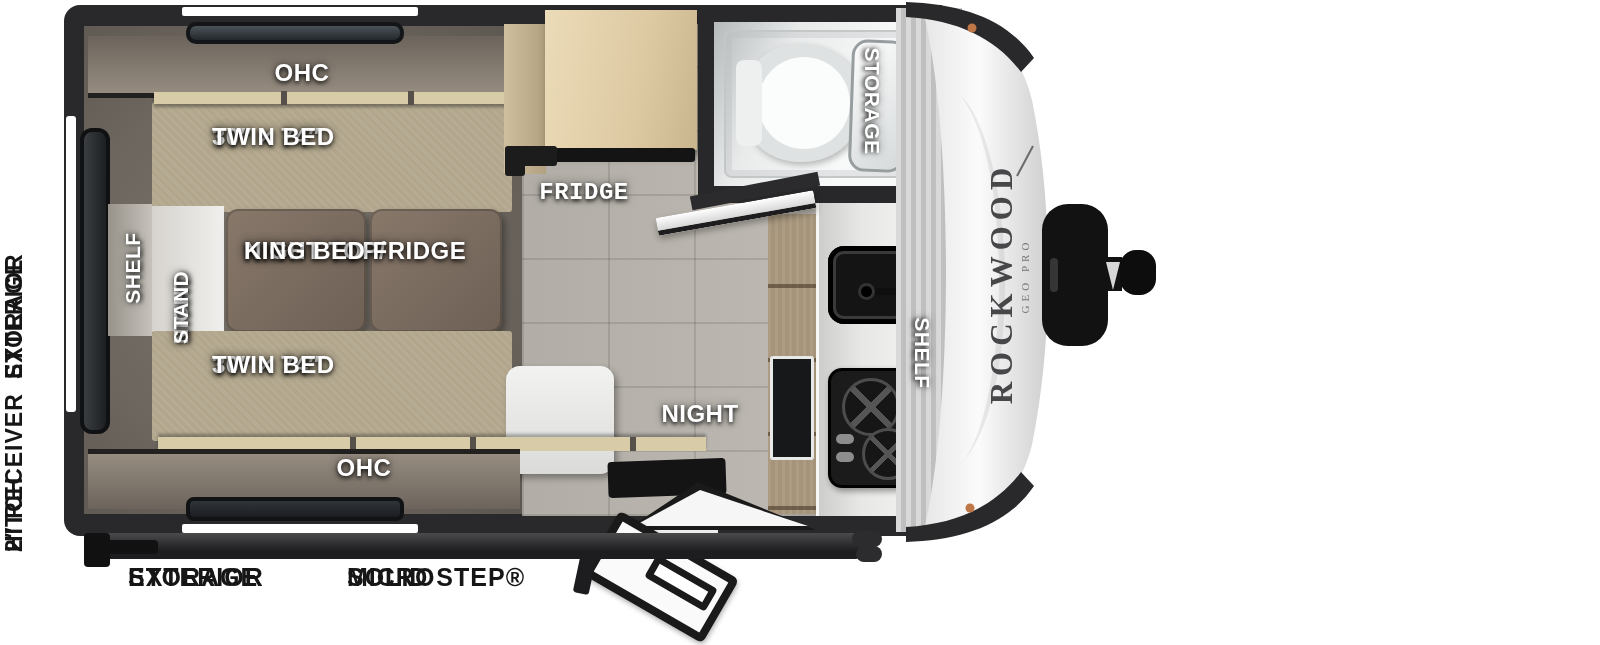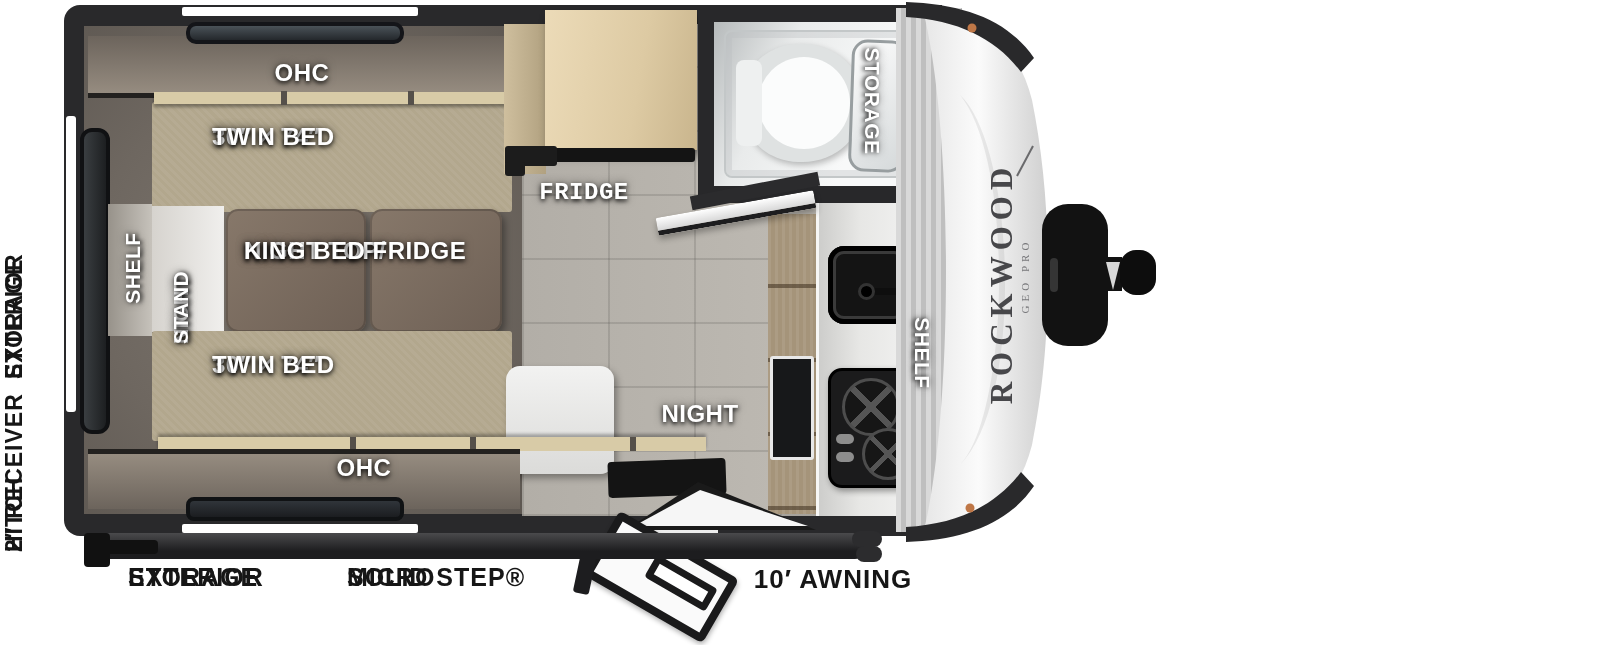--- a/index.html
+++ b/index.html
@@ -280,15 +280,14 @@
     <span>STORAGE</span>
   </div>
   <div class="ext-lbl" style="left:128px;top:562px;width:240px;">
     <span>EXTERIOR</span>
     <span>STORAGE</span>
   </div>
   <div class="ext-lbl" style="left:347px;top:562px;width:240px;">
     <span>SOLID STEP®</span>
     <span>MICRO</span>
   </div>
-  <div class="ext-lbl" style="left:713px;top:564px;width:240px;font-size:26px;">10′ AWNING</div>
 
 </div>
 
 </body></html>

